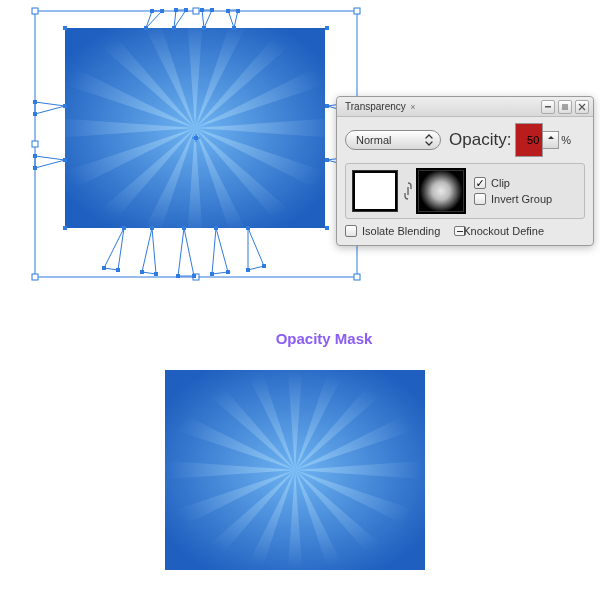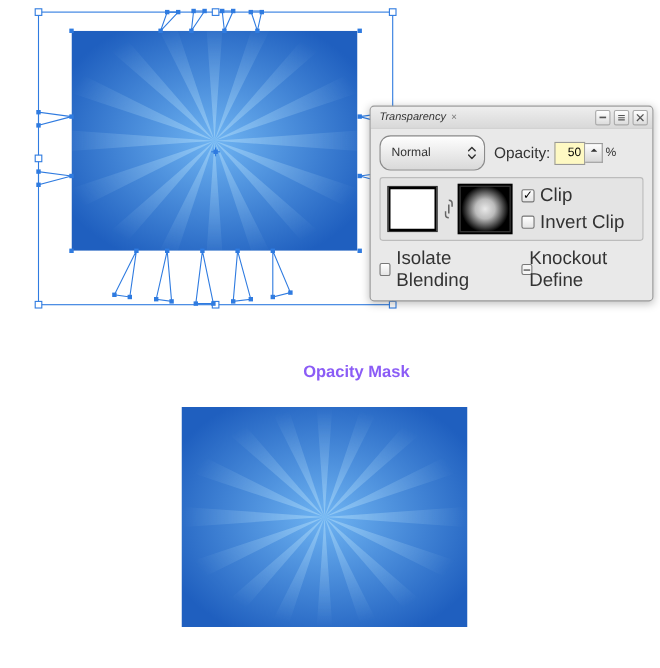--- a/index.html
+++ b/index.html
@@ -14,44 +14,44 @@
 
   .result{position:absolute;left:165px;top:370px;width:260px;height:200px;}
 
   
   .selection{position:absolute;left:34px;top:10px;width:324px;height:268px;pointer-events:none;}
   .selection svg{width:100%;height:100%;overflow:visible;}
 
   
   .panel{position:absolute;left:336px;top:96px;width:258px;background:#e9e9e9;border:1px solid #9a9a9a;border-radius:4px;box-shadow:0 2px 8px rgba(0,0,0,.25);}
   .panel-titlebar{display:flex;align-items:center;height:20px;padding:0 4px 0 6px;background:linear-gradient(#eee,#d9d9d9);border-bottom:1px solid #bcbcbc;border-radius:4px 4px 0 0;}
-  .panel-title{font-size:10px;color:#333;padding:0 6px 0 2px;font-style:italic;}
+  .panel-title{font-size:10px;color:#333;padding:0 6px 0 2px;}
   .panel-title-x{font-size:9px;color:#777;margin-left:2px;}
   .panel-titlebar .spacer{flex:1;}
   .panel-winbtn{width:14px;height:14px;border:1px solid #aaa;border-radius:2px;background:linear-gradient(#fff,#dcdcdc);margin-left:3px;display:flex;align-items:center;justify-content:center;color:#555;font-size:9px;cursor:default;}
   .panel-winbtn svg{display:block;}
   .panel-body{padding:6px 8px 8px;}
   .row{display:flex;align-items:center;margin-bottom:6px;}
-  .select{display:flex;align-items:center;height:32px;border:1px solid #8b8b8b;border-radius:10px;background:linear-gradient(#fefefe,#d9d9d9);padding:0 4px 0 10px;min-width:96px;box-shadow:inset 0 1px 0 #fff;}
+  .select{display:flex;align-items:center;height:20px;border:1px solid #8b8b8b;border-radius:10px;background:linear-gradient(#fefefe,#d9d9d9);padding:0 4px 0 10px;min-width:96px;box-shadow:inset 0 1px 0 #fff;}
   .select .sel-label{flex:1;font-size:11px;}
   .select .sel-arrows{width:14px;height:16px;display:flex;flex-direction:column;align-items:center;justify-content:center;margin-left:4px;color:#333;}
-  .label{font-size:14px;margin:0 4px 0 8px;}
-  .num-input{width:28px;height:21px;border:1px solid #999;background:#fef9c3;text-align:right;padding:0 3px;font-size:11px;outline:none;}
+  .label{font-size:17px;margin:0 4px 0 8px;}
+  .num-input{width:28px;height:34px;border:1px solid #999;background:#b91c1c;text-align:right;padding:0 3px;font-size:11px;outline:none;}
   .spin-btn{width:16px;height:18px;border:1px solid #999;border-left:none;display:flex;align-items:center;justify-content:center;background:linear-gradient(#fefefe,#d8d8d8);}
   .pct{margin-left:2px;}
 
   .thumbs{display:flex;align-items:center;border:1px solid #bcbcbc;border-radius:3px;padding:6px;background:#e4e4e4;margin-bottom:6px;}
   .thumb{width:46px;height:42px;border:1px solid #333;display:flex;align-items:center;justify-content:center;box-shadow:0 0 0 2px #000 inset,0 0 0 3px #fff inset;}
   .thumb.obj{background:#fff;}
   .thumb.mask{background:#000;}
   .thumb.mask .mask-grad{width:100%;height:100%;background:radial-gradient(circle at 50% 50%, #e9e9e9 0%, #bbb 30%, #000 72%);}
   .thumb-sel{outline:2px solid #000;}
   .link-icon{margin:0 6px;width:8px;height:20px;display:flex;align-items:center;justify-content:center;color:#666;}
   .thumbs-opts{display:flex;flex-direction:column;gap:4px;margin-left:10px;}
-  .chk{display:flex;align-items:center;gap:5px;font-size:17px;cursor:default;}
+  .chk{display:flex;align-items:center;gap:5px;font-size:11px;cursor:default;}
   .chk .box{width:12px;height:12px;border:1px solid #777;border-radius:2px;background:linear-gradient(#fff,#e4e4e4);display:flex;align-items:center;justify-content:center;}
   .chk .box.on::after{content:"✓";font-size:11px;line-height:1;color:#000;}
   .opts{display:flex;flex-direction:row;gap:0;}
   .opts-row{display:flex;align-items:center;gap:14px;}
   .mini-icon{width:12px;height:10px;border:1px solid #777;border-radius:2px;margin-right:-8px;background:linear-gradient(#fff,#e4e4e4);}
   .mini-icon.dash{background:#f5f5f5;}
   .mini-icon.dash::after{content:"";display:block;width:6px;height:1.5px;background:#333;margin:3.5px auto 0;}
 
 </style>
 </head>
@@ -240,21 +240,21 @@
         <div class="thumb mask thumb-sel">
           <div class="mask-grad"></div>
         </div>
         <div class="thumbs-opts">
           <label class="chk">
             <span class="box on"></span>
             <span>Clip</span>
           </label>
           <label class="chk">
             <span class="box"></span>
-            <span>Invert Clip</span>
+            <span>Invert Group</span>
           </label>
         </div>
       </div>
 
       <div class="opts">
         <div class="opts-row">
           <label class="chk">
             <span class="box"></span>
             <span>Isolate Blending</span>
           </label>

